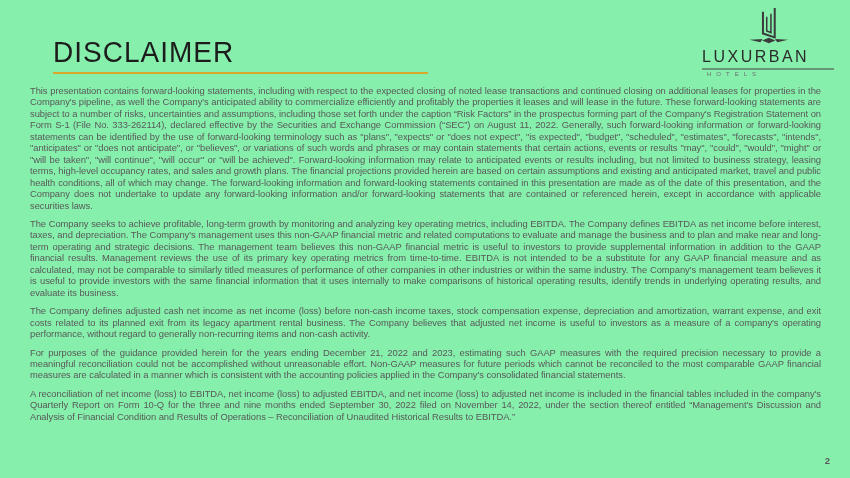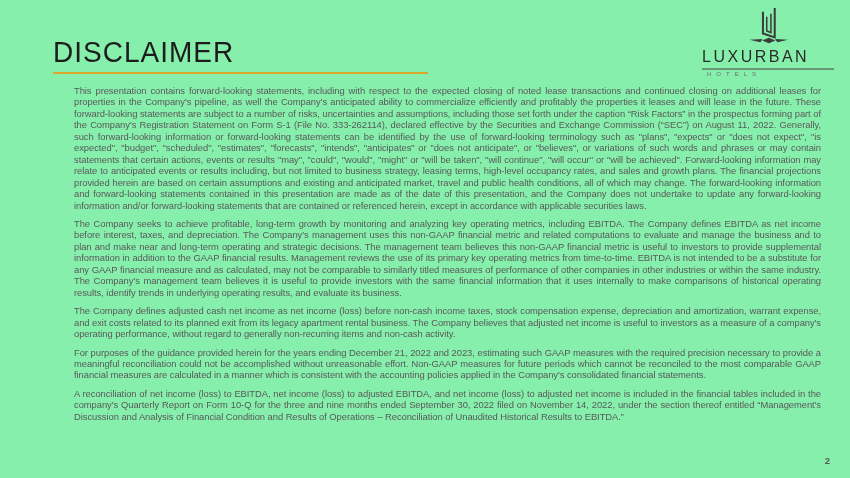--- a/index.html
+++ b/index.html
@@ -61,21 +61,20 @@
     font-size: 6px;
     letter-spacing: 5px;
     color: #6e6e6e;
     text-indent: 5px; 
   }
   .body-text {
     position: absolute;
     left: 30px;
     right: 29px;
     top: 85px;
-    margin-left: 44px;
   }
   .body-text p {
     margin: 0 0 7px 0;
     font-size: 9.4px;
     line-height: 11.45px;
     letter-spacing: -0.05px;
     color: #595959;
     text-align: justify;
   }
   .page-number {

